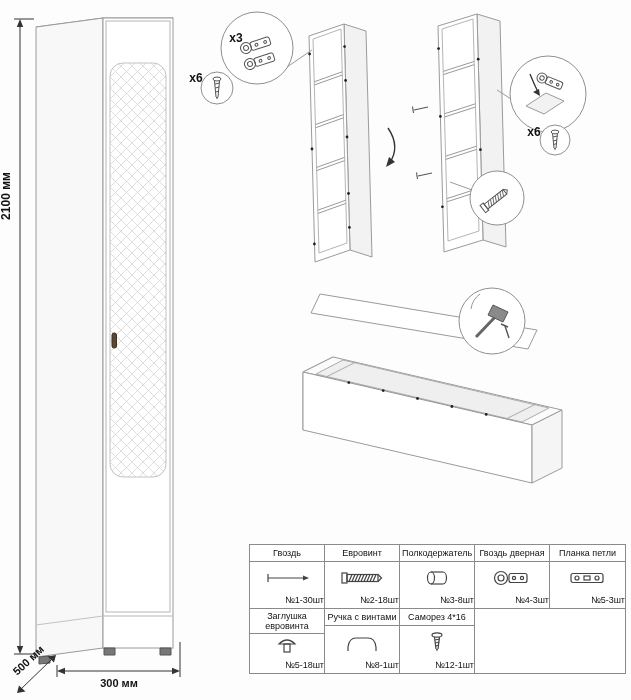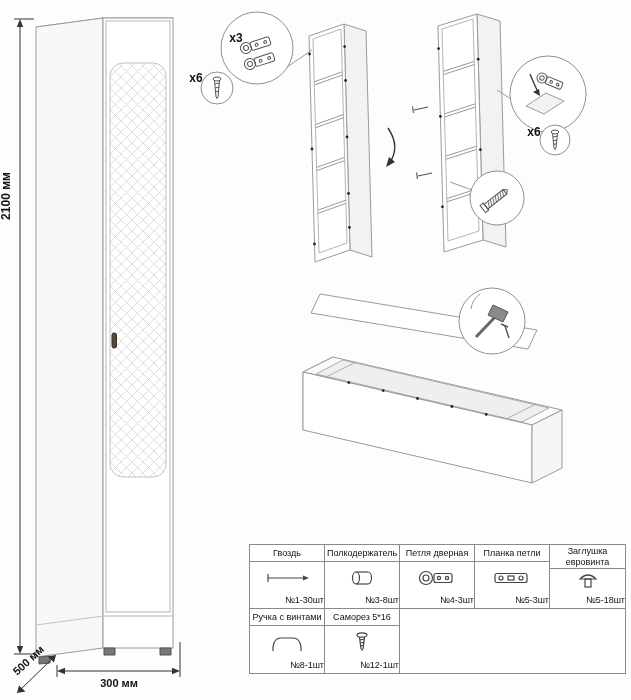--- a/index.html
+++ b/index.html
@@ -249,36 +249,48 @@
     <div class="picon">
       <svg width="48" height="24" viewBox="0 0 48 24">
         <line class="ic" x1="5" y1="12" x2="40" y2="12" stroke-width="1.6"></line>
         <line class="ic" x1="5" y1="8" x2="5" y2="16" stroke-width="1.6"></line>
         <polygon points="40,9.5 46,12 40,14.5" fill="#444"></polygon>
       </svg>
     </div>
     <div class="pcount">№1-30шт</div>
   </div>
 
+  <div class="pcell">
+    <div class="pname">Евровинт</div>
+    <div class="picon">
+      <svg width="48" height="24" viewBox="0 0 48 24">
+        <rect class="ic" x="4" y="7" width="5" height="10"></rect>
+        <rect class="ic" x="9" y="8.5" width="31" height="7"></rect>
+        <path class="ic" stroke-width="0.8" d="M11,15.5 L14,8.5 M14,15.5 L17,8.5 M17,15.5 L20,8.5 M20,15.5 L23,8.5 M23,15.5 L26,8.5 M26,15.5 L29,8.5 M29,15.5 L32,8.5 M32,15.5 L35,8.5 M35,15.5 L38,8.5"></path>
+        <polyline class="ic" points="40,8.5 43.5,12 40,15.5"></polyline>
+      </svg>
+    </div>
+    <div class="pcount">№2-18шт</div>
+  </div>
 
   <div class="pcell">
     <div class="pname">Полкодержатель</div>
     <div class="picon">
       <svg width="48" height="24" viewBox="0 0 48 24">
         <ellipse class="ic" cx="18" cy="12" rx="3.5" ry="6"></ellipse>
         <line class="ic" x1="18" y1="6" x2="30" y2="6"></line>
         <line class="ic" x1="18" y1="18" x2="30" y2="18"></line>
         <path class="ic" d="M30,6 a3.5,6 0 0 1 0,12"></path>
       </svg>
     </div>
     <div class="pcount">№3-8шт</div>
   </div>
 
   <div class="pcell">
-    <div class="pname">Петля дверная</div>
+    <div class="pname">Гвоздь дверная</div>
     <div class="picon">
       <svg width="48" height="24" viewBox="0 0 48 24">
         <circle class="ic" cx="13" cy="12" r="6.5"></circle>
         <circle class="ic" cx="13" cy="12" r="3"></circle>
         <rect class="ic" x="21" y="7.5" width="18" height="9" rx="2"></rect>
         <circle class="ic" cx="26" cy="12" r="1.6"></circle>
         <circle class="ic" cx="34" cy="12" r="1.6"></circle>
       </svg>
     </div>
     <div class="pcount">№4-3шт</div>
@@ -316,21 +328,21 @@
         <path class="ic" stroke-width="2" d="M10,17 C11,9 16,8 18,8 L30,8 C32,8 37,9 38,17"></path>
         <line class="ic" x1="10" y1="17" x2="10" y2="21"></line>
         <line class="ic" x1="38" y1="17" x2="38" y2="21"></line>
       </svg>
     </div>
     <div class="pcount">№8-1шт</div>
   </div>
 
 
   <div class="pcell">
-    <div class="pname">Саморез 5*16</div>
+    <div class="pname">Саморез 4*16</div>
     <div class="picon">
       <svg width="48" height="24" viewBox="0 0 48 24">
         <ellipse class="ic" cx="24" cy="5" rx="5" ry="2.2"></ellipse>
         <line class="ic" x1="21.5" y1="7" x2="23" y2="19"></line>
         <line class="ic" x1="26.5" y1="7" x2="25" y2="19"></line>
         <path class="ic" stroke-width="0.9" d="M22,10 L26.6,9 M22.3,13 L26.2,12 M22.6,16 L25.9,15"></path>
         <polygon points="24,21.5 22.9,19 25.1,19" fill="#444"></polygon>
       </svg>
     </div>
     <div class="pcount">№12-1шт</div>

